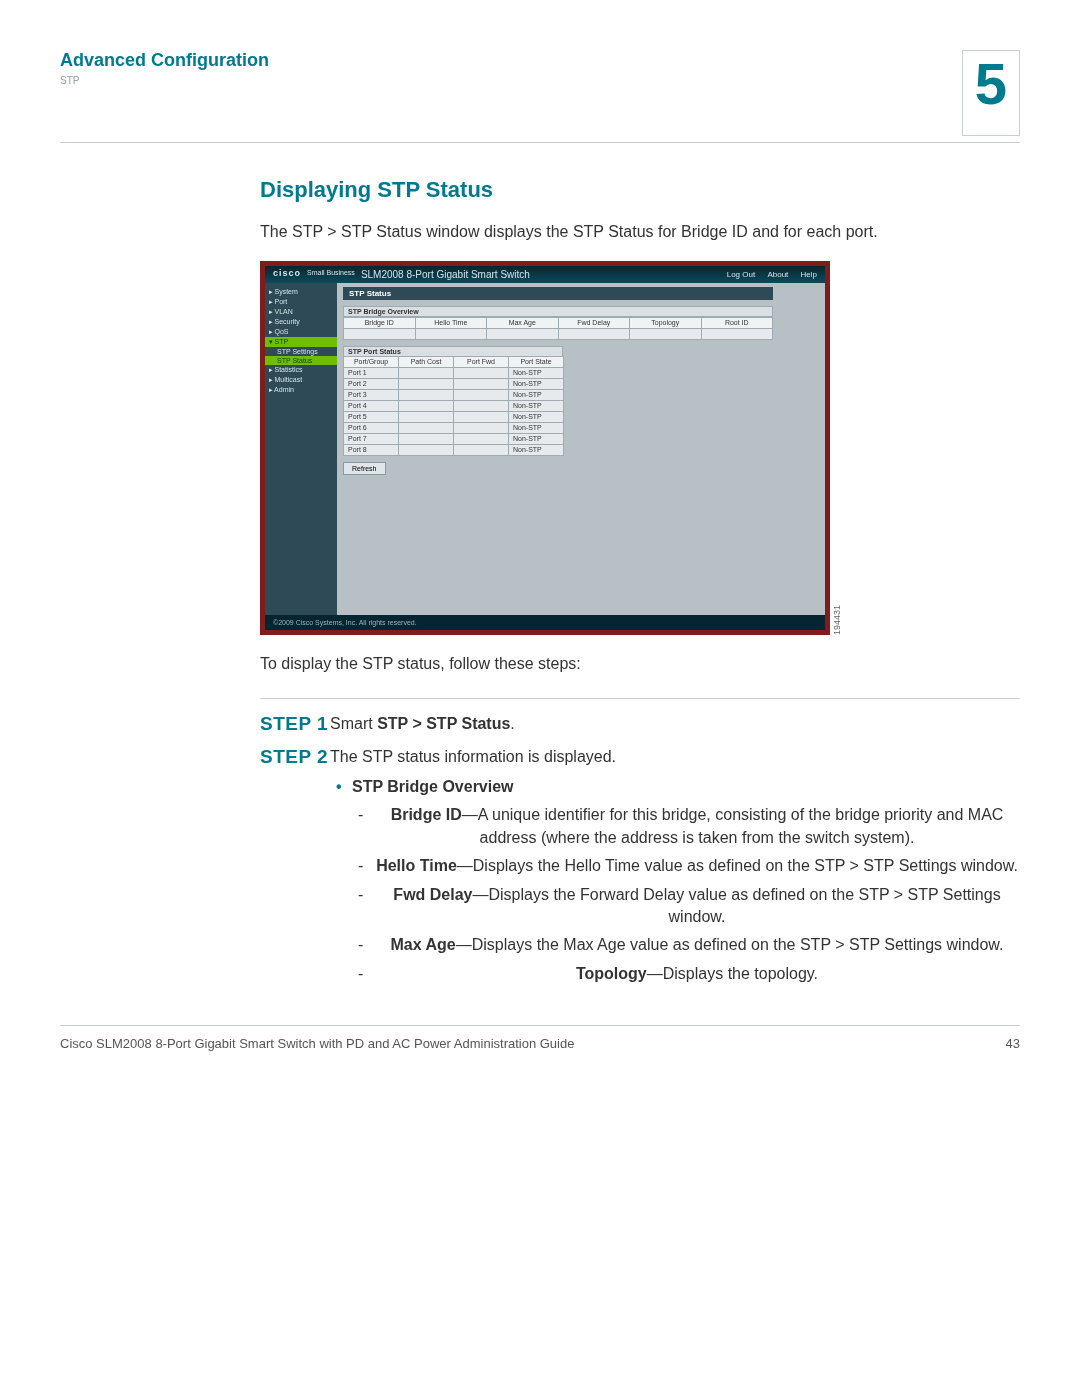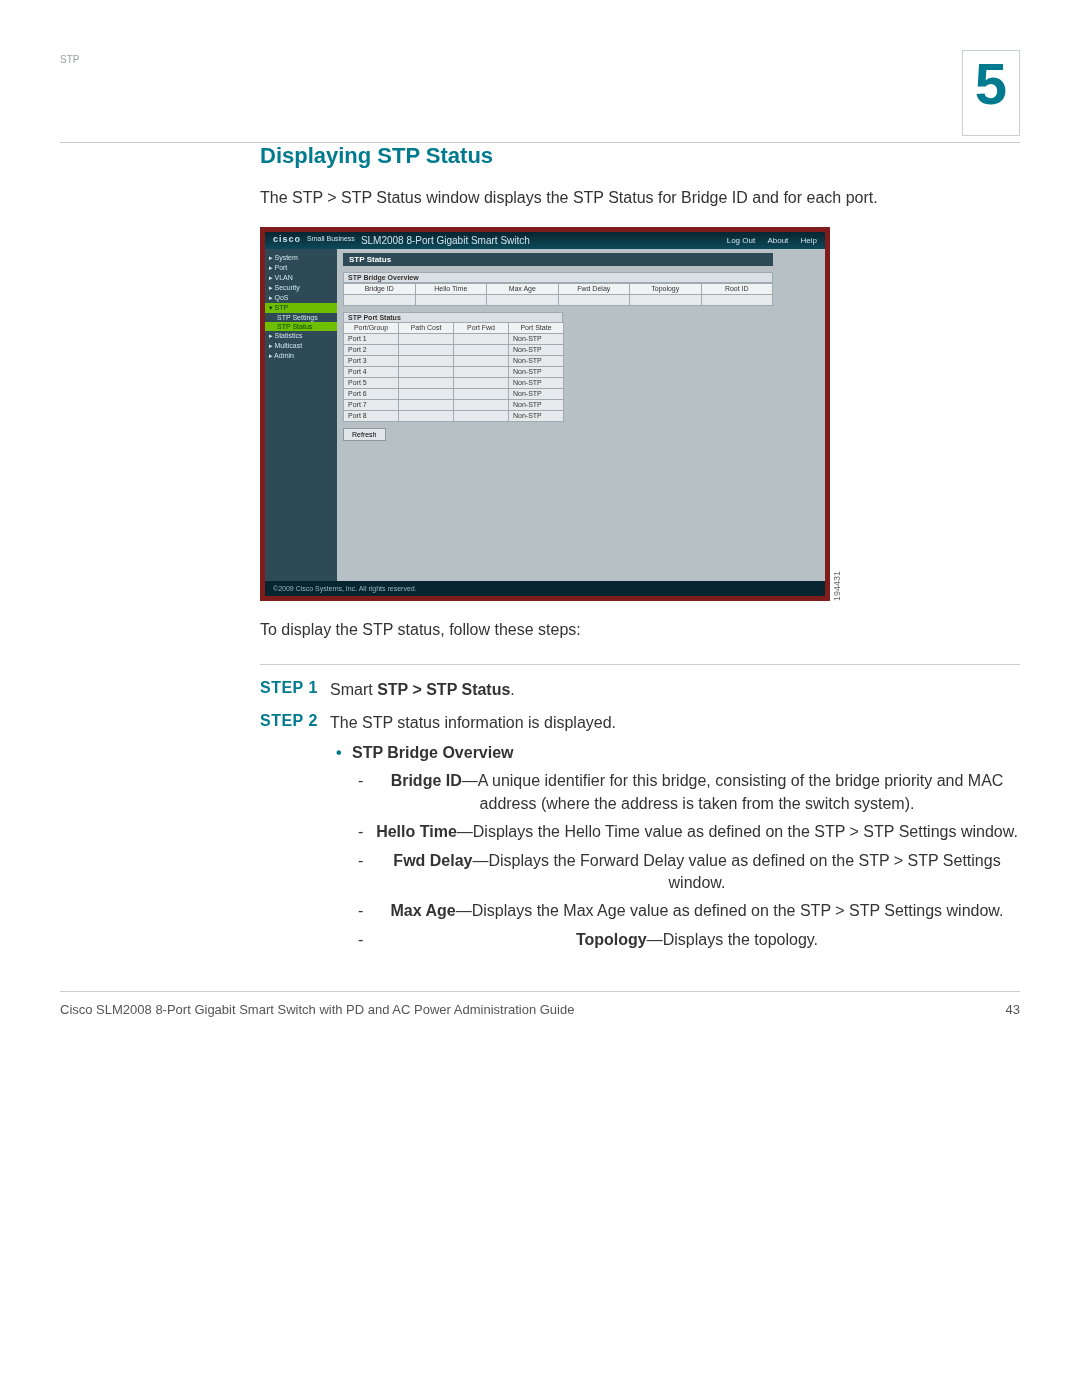--- a/index.html
+++ b/index.html
@@ -5,21 +5,21 @@
   * { box-sizing: border-box; margin: 0; padding: 0; }
   html, body { width: 1080px; background: #fff; font-family: Arial, Helvetica, sans-serif; color: #333; }
   .page { width: 1080px; padding: 50px 60px 30px 60px; position: relative; }
   .hdr-row { display: flex; align-items: flex-start; }
   .hdr-left { flex: 1; }
   .hdr-title { color: #007a8f; font-weight: bold; font-size: 18px; }
   .hdr-sub   { color: #9aa0a6; font-size: 10px; margin-top: 4px; }
   .chap-box  { width: 58px; height: 86px; border: 1px solid #c9cfd3; display: flex; align-items: flex-start; justify-content: center; padding-top: 4px; }
   .chap-num  { color: #007a8f; font-size: 58px; font-weight: bold; line-height: 1; }
   .top-rule  { border: none; border-top: 1px solid #c9cfd3; margin-top: 6px; }
-  .content   { margin-left: 200px; }
+  .content   { margin-left: 200px; margin-top: 34px; }
   .sec-title { color: #007a8f; font-weight: bold; font-size: 22px; margin-bottom: 18px; }
   .para      { font-size: 16px; line-height: 1.35; margin-bottom: 18px; }
 
   
   .shot { width: 570px; margin: 6px 0 18px 0; position: relative; }
   .shot-id { position: absolute; right: -12px; bottom: 0; font-size: 9px; color: #666; writing-mode: vertical-rl; transform: rotate(180deg); }
   .sw { width: 570px; border: 5px solid #7f1d1d; background: #aeb9bd; font-size: 8px; }
   .sw-top { background: linear-gradient(#072531, #0d4a5a); color: #cfe4ea; display: flex; justify-content: space-between; align-items: center; padding: 3px 8px; }
   .sw-top .brand { display: flex; flex-direction: column; line-height: 1.1; }
   .sw-top .cisco { font-weight: bold; letter-spacing: 1px; font-size: 9px; }
@@ -43,38 +43,39 @@
   .t2 { width: 220px; margin-top: -1px; }
   .t2 th { width: 55px; }
   .t2 td.ps { text-align: left; }
   .btn-refresh { margin-top: 6px; background: #dfe5e8; border: 1px solid #8b989e; font-size: 7px; padding: 2px 8px; }
   .sw-foot { background: #072531; color: #9bb4bc; font-size: 7px; padding: 4px 8px; }
 
   
   .steps-rule { border: none; border-top: 1px solid #c9cfd3; margin: 24px 0 14px 0; }
   .steps { font-size: 16px; }
   .step-row { display: flex; margin-bottom: 10px; }
-  .step-label { width: 70px; color: #007a8f; font-weight: bold; font-size: 16px; flex-shrink: 0; letter-spacing: .5px; }
+  .step-label { width: 70px; color: #007a8f; font-weight: bold; font-size: 19px; flex-shrink: 0; letter-spacing: .5px; }
   .step-text  { flex: 1; line-height: 1.4; }
   .b1 { margin: 8px 0 6px 0; padding-left: 22px; position: relative; font-weight: bold; }
   .b1::before { content: "•"; position: absolute; left: 6px; color: #007a8f; }
   .b2 { margin: 6px 0; padding-left: 44px; position: relative; line-height: 1.4; text-align: center; }
   .b2::before { content: "-"; position: absolute; left: 28px; }
   .bold { font-weight: bold; }
 
   .foot-rule { border: none; border-top: 1px solid #c9cfd3; margin-top: 34px; }
   .footer { display: flex; justify-content: space-between; font-size: 13px; color: #555; padding-top: 10px; }
 </style>
 </head>
 <body>
 
 <div class="page">
 
   <div class="hdr-row">
     <div class="hdr-left">
+      <div class="hdr-title">Advanced Configuration</div>
       <div class="hdr-sub">STP</div>
     </div>
     <div class="chap-box">
       <div class="chap-num">5</div>
     </div>
   </div>
   <hr class="top-rule">
 
   <div class="content">
     <div class="sec-title">Displaying STP Status</div>

